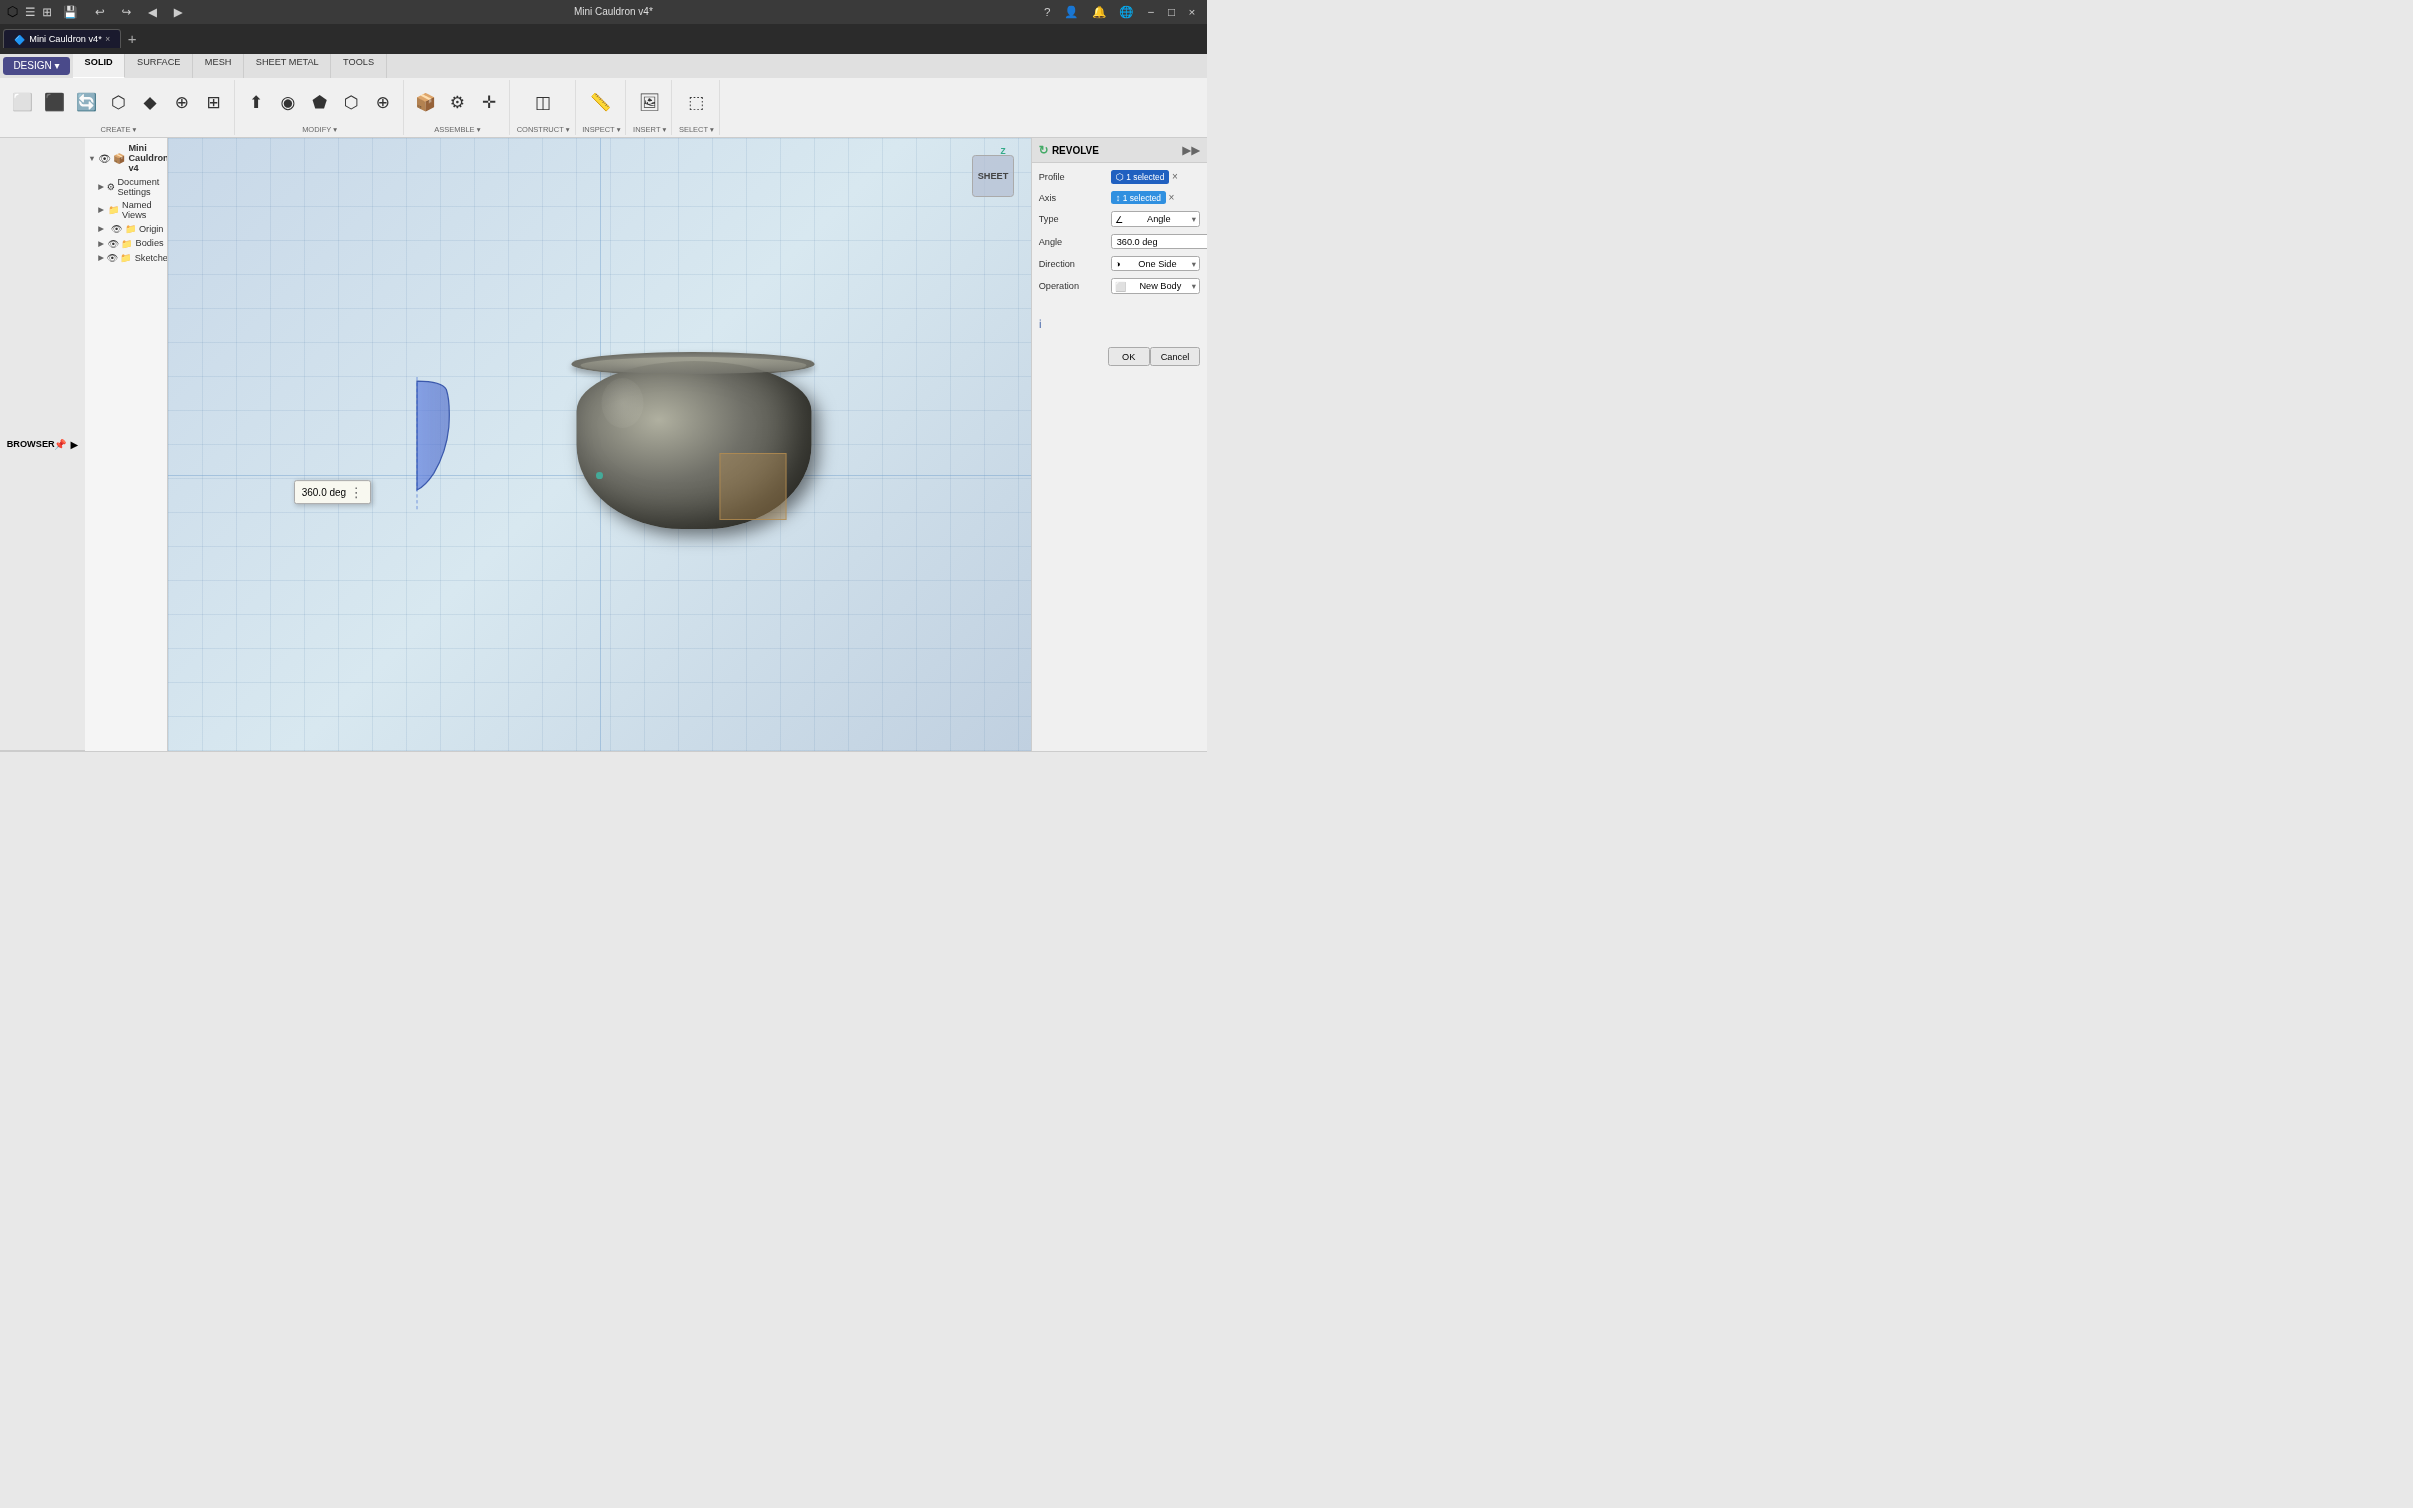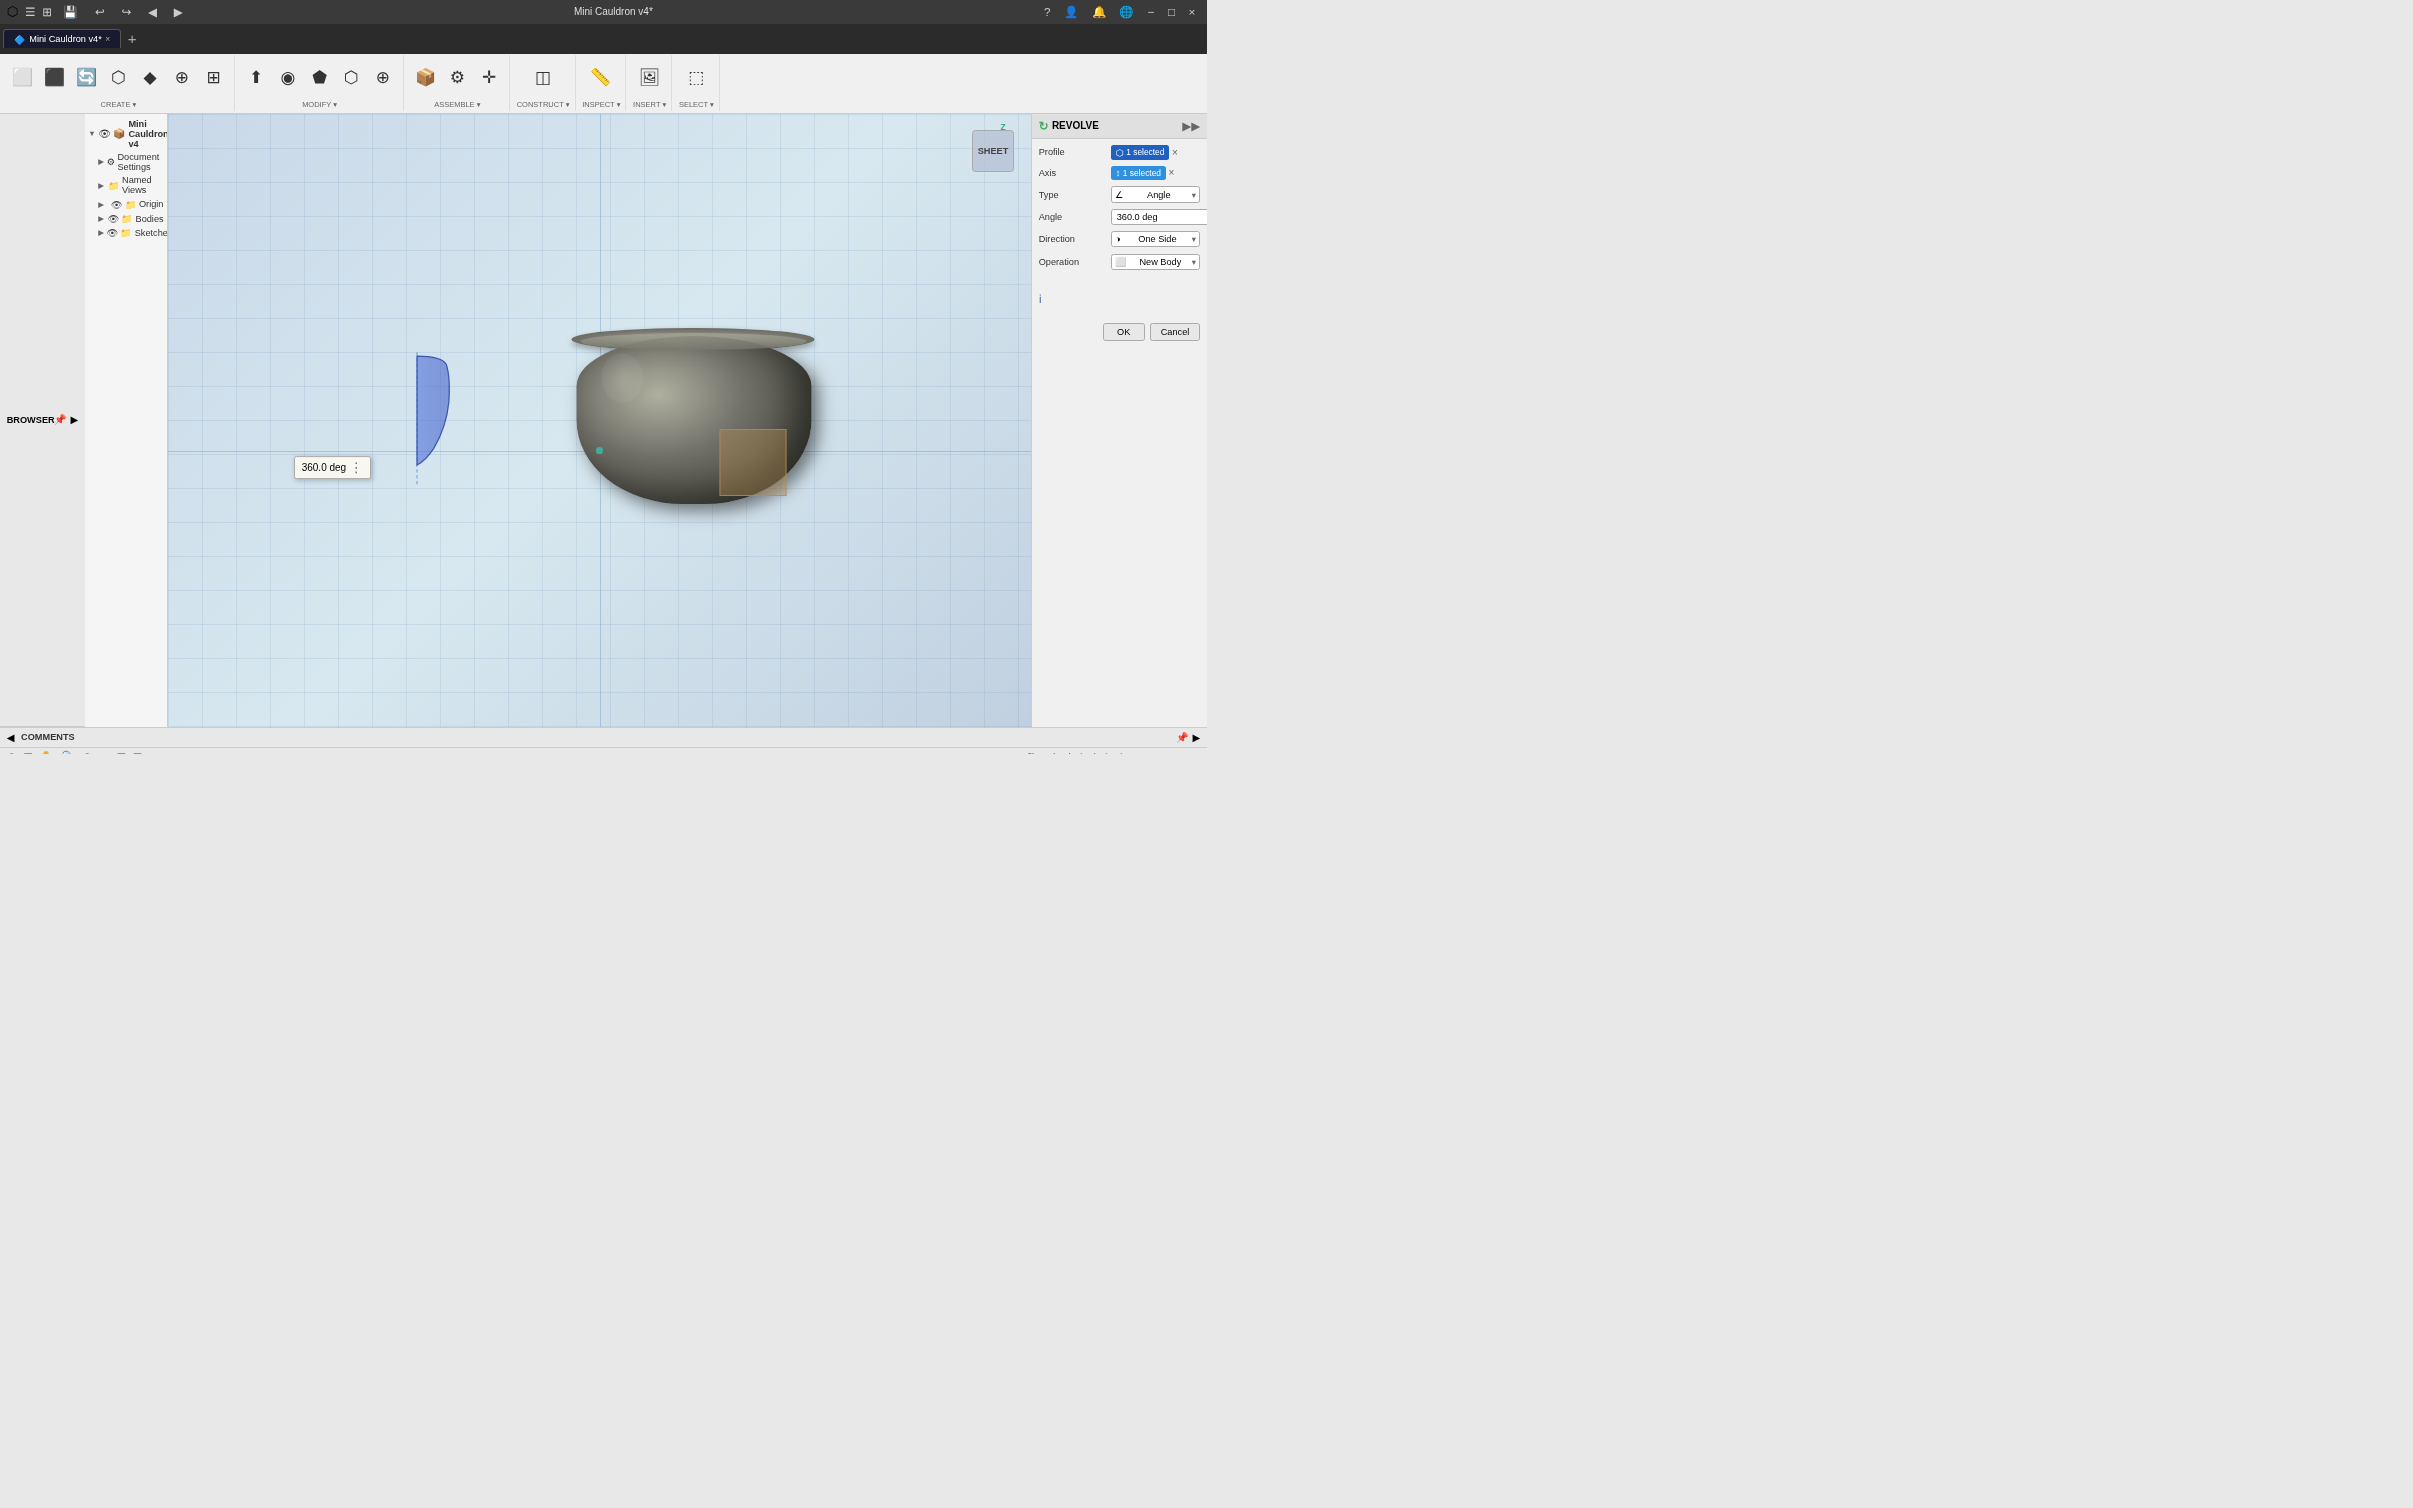--- a/index.html
+++ b/index.html
@@ -177,21 +177,21 @@
     .dropdown-field {
       flex: 1; background: #fff; border: 0.8px solid #aaa; border-radius: 2.5px;
       padding: 1.7px 3.4px; font-size: 9.2px; display: flex; align-items: center;
       justify-content: space-between; cursor: pointer;
     }
     .dropdown-icon { color: #666; font-size: 8.4px; }
     .input-field {
       flex: 1; background: #fff; border: 0.8px solid #aaa; border-radius: 2.5px;
       padding: 1.7px 5px; font-size: 9.2px; outline: none;
     }
-    .panel-buttons { display: flex; justify-content: flex-end; gap: 5px; padding: 6.7px; margin-top: 3.4px; }
+    .panel-buttons { display: flex; justify-content: flex-end; padding: 6.7px; margin-top: 3.4px; }
     .ok-btn {
       background: #e8e8e8; border: 0.8px solid #aaa; border-radius: 2.5px;
       padding: 3.4px 13.4px; font-size: 9.2px; cursor: pointer;
     }
     .cancel-btn {
       background: #e8e8e8; border: 0.8px solid #aaa; border-radius: 2.5px;
       padding: 3.4px 10px; font-size: 9.2px; cursor: pointer;
     }
     .info-icon { color: #4a6aaa; font-size: 11.7px; margin: 6.7px; }
 
@@ -261,20 +261,30 @@
 <div class="tabs-bar">
   <div class="tab active">
     <span>🔷</span>
     <span>Mini Cauldron v4*</span>
     <span style="font-size:8.4px; color:#aaa;">×</span>
   </div>
   <button class="tab-add">+</button>
 </div>
 
 <div class="ribbon">
+  <div class="ribbon-tabs">
+    <button class="design-btn">
+      <span>DESIGN ▾</span>
+    </button>
+    <div class="ribbon-tab active">SOLID</div>
+    <div class="ribbon-tab">SURFACE</div>
+    <div class="ribbon-tab">MESH</div>
+    <div class="ribbon-tab">SHEET METAL</div>
+    <div class="ribbon-tab">TOOLS</div>
+  </div>
   <div class="ribbon-content">
 
     <div class="ribbon-group">
       <div class="ribbon-group-items">
         <button class="ribbon-btn">
           <span class="icon">⬜</span>
         </button>
         <button class="ribbon-btn">
           <span class="icon">⬛</span>
         </button>

